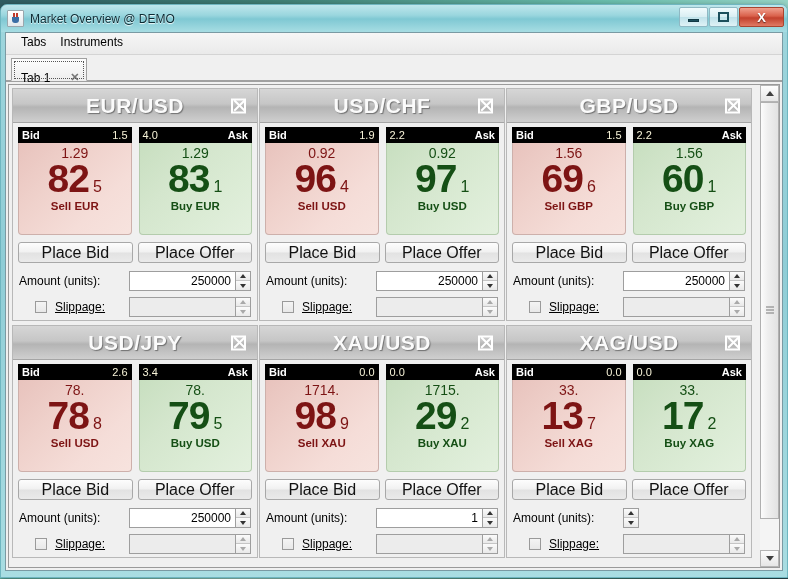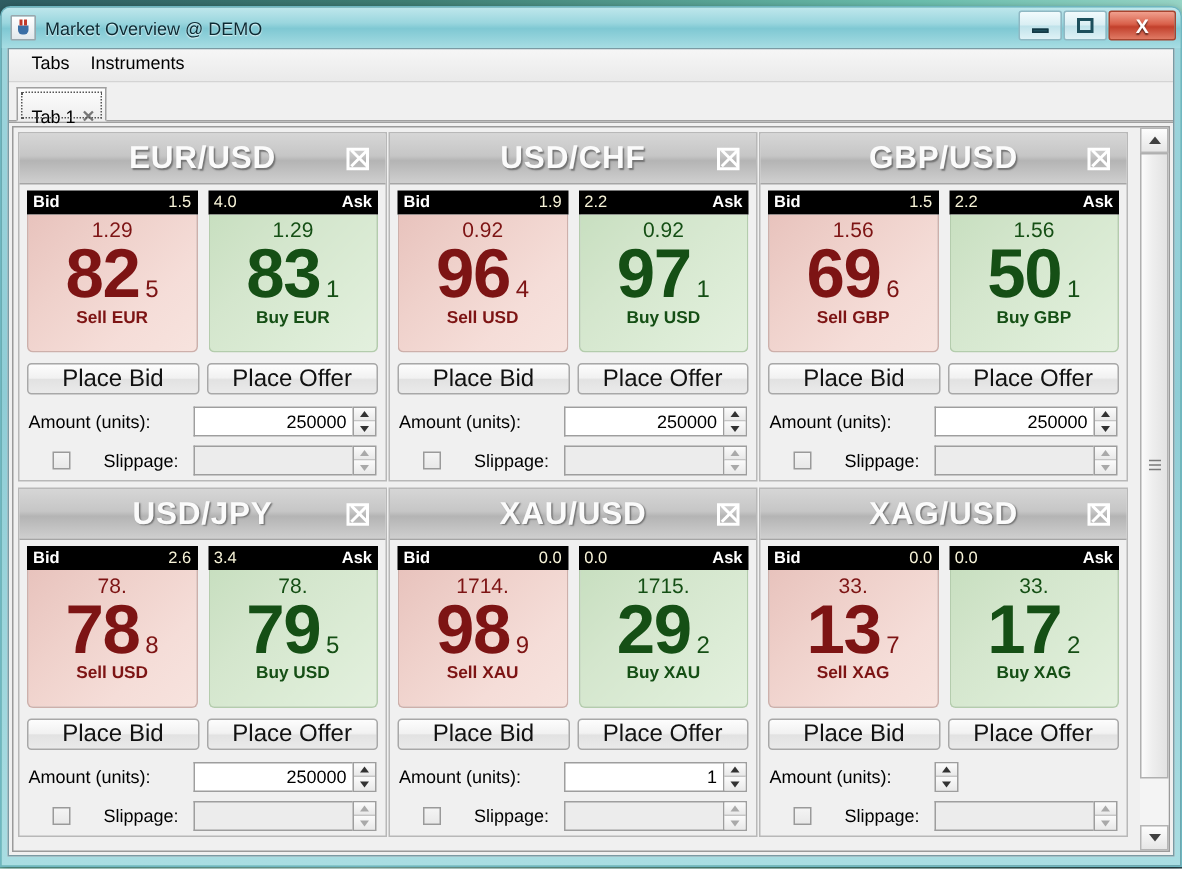--- a/index.html
+++ b/index.html
@@ -147,21 +147,21 @@
     height: 1px; background: #a0a0a0;
   }
   .tab {
     height: 23px;
     background: linear-gradient(to bottom, #fdfdfd, #eeeeee);
     border: 1px solid #a0a0a0;
     border-bottom: 1px solid #eeeeee;
     display: flex; align-items: center;
     padding: 16px 6px 0 9px;
     font-size: 12px;
-    gap: 4px;
+    gap: 20px;
     position: relative;
     z-index: 2;
     cursor: pointer;
   }
   .tab .focus-ring {
     position: absolute;
     left: 2px; right: 2px; top: 2px; bottom: 1px;
     border: 1px dotted #555;
     pointer-events: none;
   }
@@ -341,21 +341,21 @@
     align-items: baseline;
     justify-content: center;
     line-height: 1;
   }
   .q-head {
     font-size: 14px;
     line-height: 1;
     margin-bottom: 1px;
   }
   .q-main {
-    font-size: 46px;
+    font-size: 39px;
     font-weight: bold;
     line-height: 0.92;
     letter-spacing: -1px;
   }
   .q-frac {
     font-size: 16px;
     margin-left: 4px;
     line-height: 1;
   }
   .q-action {
@@ -393,21 +393,21 @@
     align-items: center;
     margin-bottom: 6px;
   }
   .frow .flabel {
     font-size: 12px;
     color: #000;
     width: 110px;
     flex: 0 0 auto;
     white-space: nowrap;
   }
-  .frow .flabel.indent { padding-left: 16px; display: flex; align-items: center; gap: 22px; }
+  .frow .flabel.indent { padding-left: 16px; display: flex; align-items: center; gap: 8px; text-decoration: underline; }
   .jcheck {
     width: 12px; height: 12px;
     border: 1px solid #9a9a9a;
     background: linear-gradient(to bottom, #f4f4f4, #e8e8e8);
     flex: 0 0 auto;
     cursor: pointer;
   }
   .spinner {
     flex: 1 1 auto;
     display: flex;
@@ -667,21 +667,21 @@
                 </div>
               </div>
               <div class="quote ask">
                 <div class="quote-hdr">
                   <span class="spr">2.2</span>
                   <span class="lbl">Ask</span>
                 </div>
                 <div class="quote-body">
                   <div class="q-head">1.56</div>
                   <div class="q-big-row">
-                    <span class="q-main">50</span>
+                    <span class="q-main">60</span>
                     <span class="q-frac">1</span>
                   </div>
                   <div class="q-action">Buy GBP</div>
                 </div>
               </div>
             </div>
             <div class="btn-row">
               <div class="jbtn">Place Bid</div>
               <div class="jbtn">Place Offer</div>
             </div>

